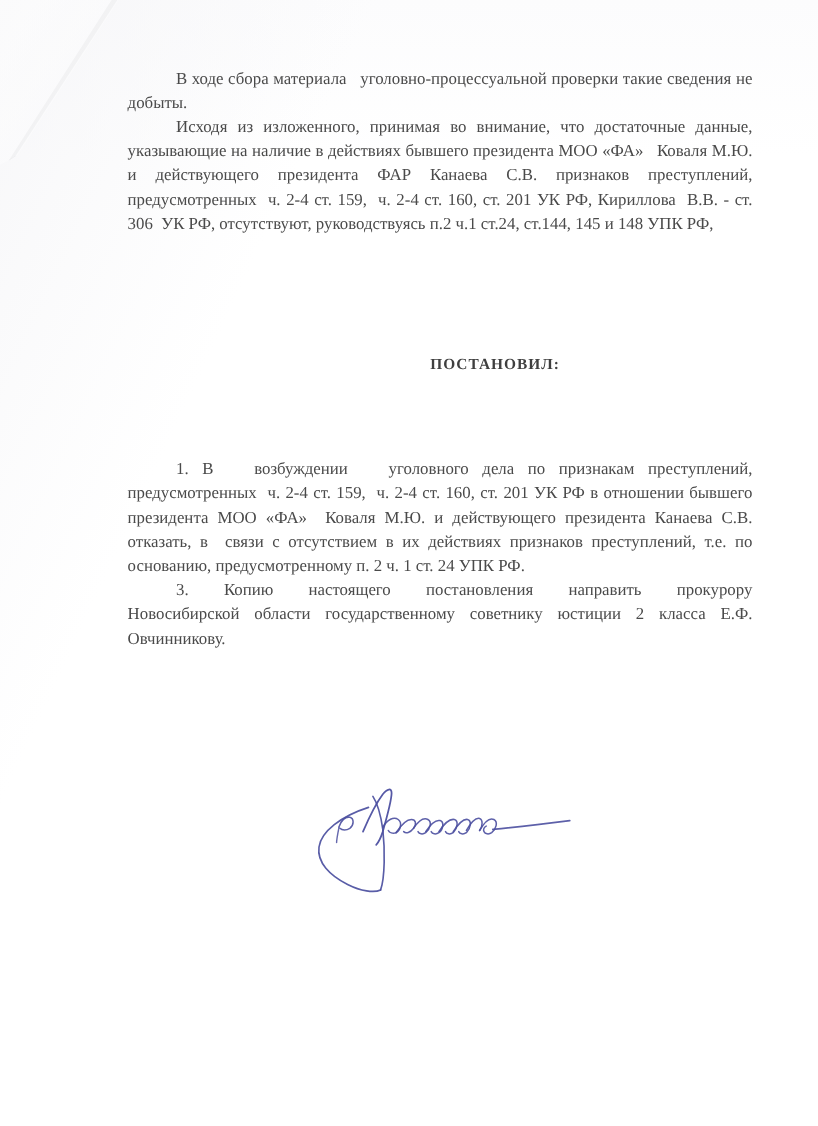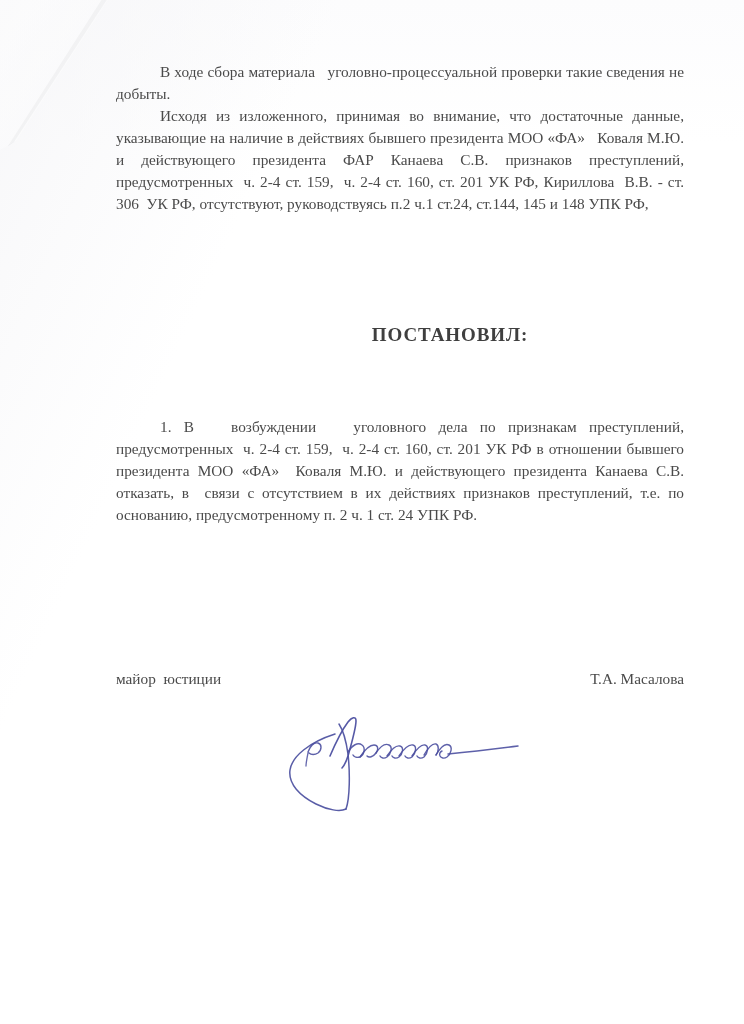--- a/index.html
+++ b/index.html
@@ -70,21 +70,21 @@
 
   .block-top { position: absolute; top: 61px; left: 0; width: 568px; }
   .block-top p.para + p.para { margin-top: 0; }
 
   .heading {
     position: absolute;
     top: 324px;
     left: 0;
     width: 568px;
     text-align: center;
-    font-size: 19px;
+    font-size: 14px;
     font-weight: bold;
     letter-spacing: 0.9px;
     color: #3f3f3f;
     padding-left: 100px;
     box-sizing: border-box;
   }
 
   .block-items { position: absolute; top: 392px; left: 0; width: 568px; margin-top: 24px; }
 
   
@@ -157,28 +157,25 @@
 
     <div class="block-top">
       <p class="para">В ходе сбора материала   уголовно-процессуальной проверки такие сведения не добыты.</p>
       <p class="para">Исходя из изложенного, принимая во внимание, что достаточные данные, указывающие на наличие в действиях бывшего президента МОО «ФА»   Коваля М.Ю. и действующего президента ФАР Канаева С.В. признаков преступлений, предусмотренных  ч. 2-4 ст. 159,  ч. 2-4 ст. 160, ст. 201 УК РФ, Кириллова  В.В. - ст. 306  УК РФ, отсутствуют, руководствуясь п.2 ч.1 ст.24, ст.144, 145 и 148 УПК РФ,</p>
     </div>
 
     <div class="heading">ПОСТАНОВИЛ:</div>
 
     <div class="block-items">
       <p class="para">1. В   возбуждении   уголовного дела по признакам преступлений, предусмотренных  ч. 2-4 ст. 159,  ч. 2-4 ст. 160, ст. 201 УК РФ в отношении бывшего президента МОО «ФА»  Коваля М.Ю. и действующего президента Канаева С.В. отказать, в  связи с отсутствием в их действиях признаков преступлений, т.е. по основанию, предусмотренному п. 2 ч. 1 ст. 24 УПК РФ.</p>
+      <p class="para">3.   Копию   настоящего   постановления   направить   прокурору Новосибирской области государственному советнику юстиции 2 класса Е.Ф. Овчинникову.</p>
     </div>
 
     <div class="sig-block">
 
-      <div class="sig-last-row">
-        <div class="sig-rank">майор  юстиции</div>
-        <div class="signer-name">Т.А. Масалова</div>
-      </div>
 
       <svg class="signature" viewBox="0 0 270 108" xmlns="http://www.w3.org/2000/svg" fill="none" stroke="#4b4fa0" stroke-linecap="round" stroke-linejoin="round">
 
         <path d="M49,22 C24,30 6,44 4,58 C2,72 14,84 30,92 C42,98 54,100 60,97" stroke-width="1.5" opacity="0.92"></path>
         <path d="M60,97 C64,86 64,60 62,42 C60,28 57,18 53,12" stroke-width="1.5" opacity="0.92"></path>
 
         <path d="M22,40 C24,34 28,30 32,31 C36,32 36,38 32,41 C29,43 25,43 23,41" stroke-width="1.4" opacity="0.9"></path>
         <path d="M22,41 C21,46 20,51 20,54" stroke-width="1.3" opacity="0.85"></path>
 
         <path d="M44,44 C50,30 56,18 62,10 C66,5 70,4 70,9 C70,16 66,30 62,44 C60,50 58,54 56,56" stroke-width="1.6" opacity="0.94"></path>

